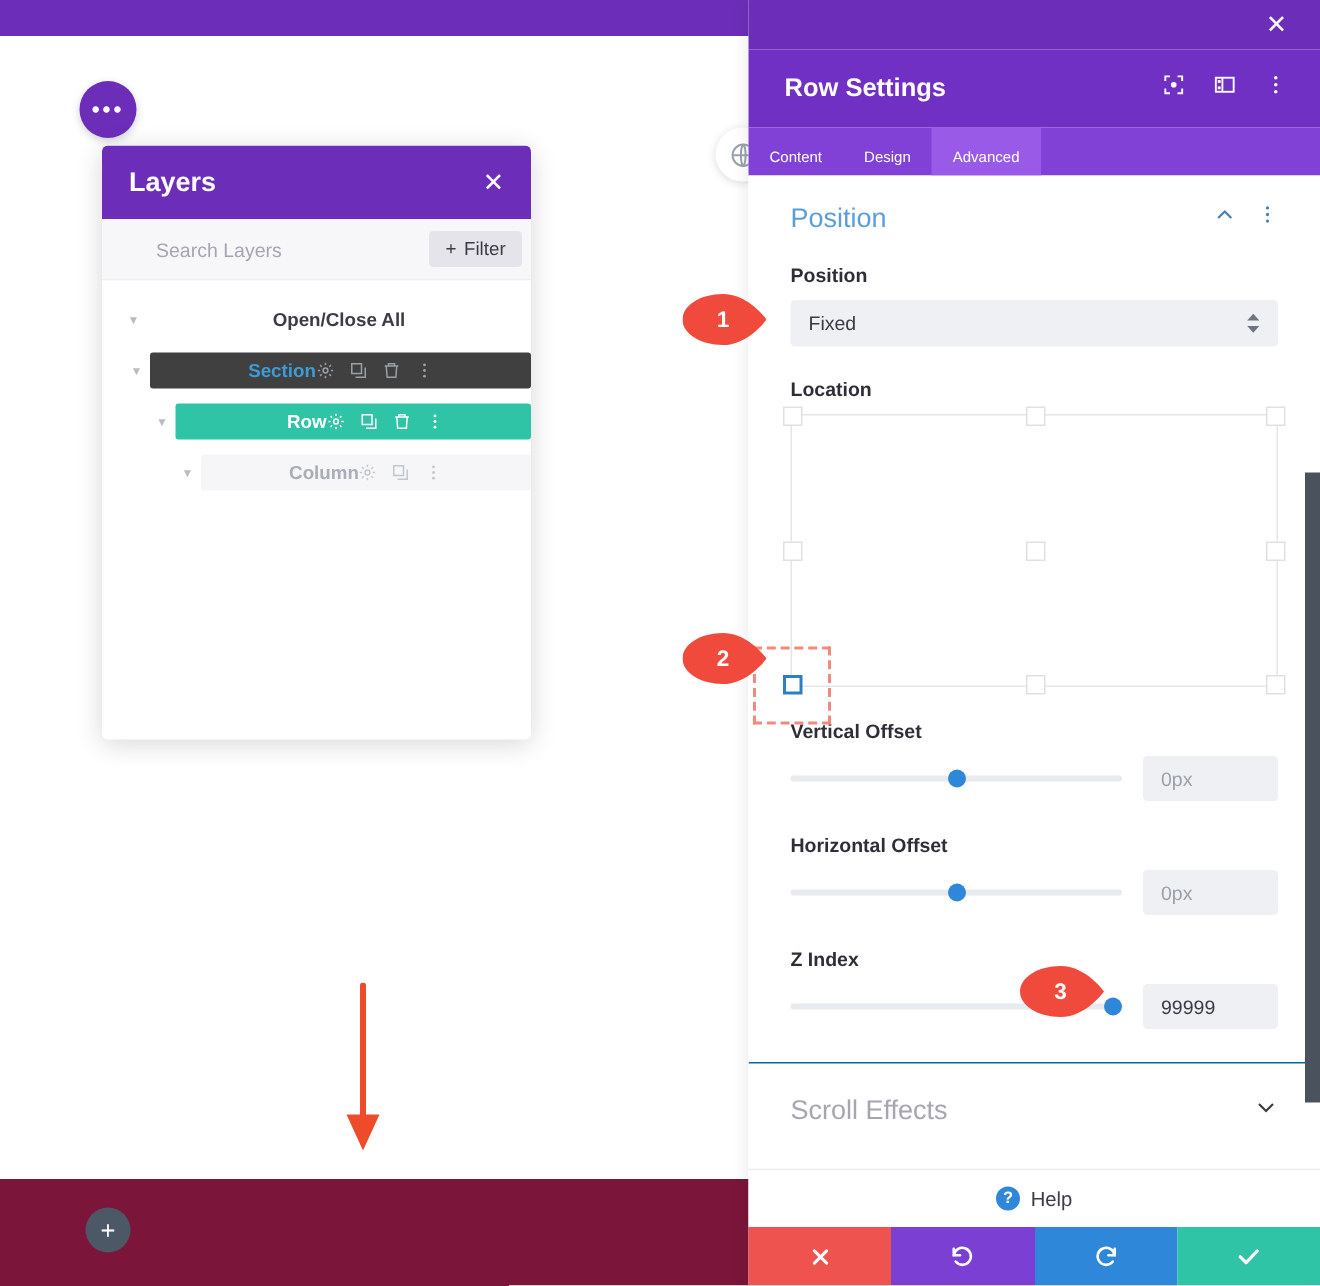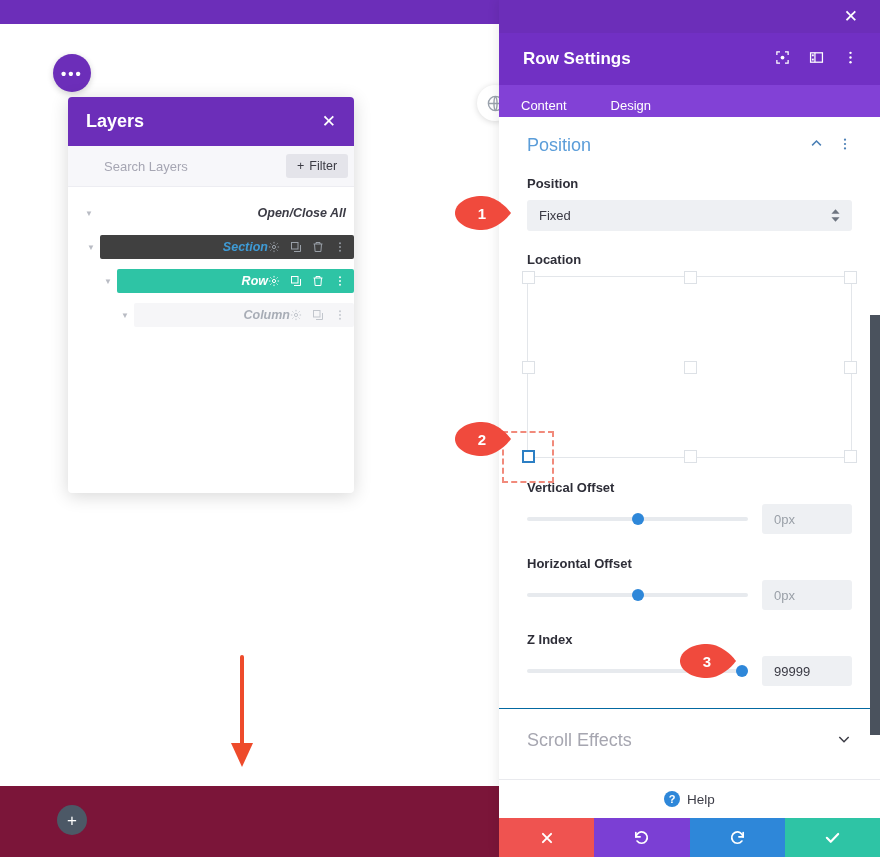--- a/index.html
+++ b/index.html
@@ -83,22 +83,22 @@
   .layers-tree { padding: 14px 0 0 0; background: #fff; }
   .tree-row {
     display: flex; align-items: center; height: 24px;
     font-size: 12.5px; position: relative;
   }
   .tri {
     width: 18px; text-align: center; color: #b9bcc4; font-size: 8px;
     flex: 0 0 18px; cursor: pointer;
   }
   .tree-label-wrap {
-    flex: 1; display: flex; align-items: center; justify-content: flex-end;
-    height: 24px; padding: 0 8px; border-radius: 2px; font-style: italic;
+    flex: 1; display: flex; align-items: center; justify-content: center;
+    height: 24px; padding: 0 8px; border-radius: 2px;
   }
   .row-open-close { margin-left: 12px; }
   .row-open-close .tree-label-wrap { background: transparent; }
   .row-open-close .lbl { color: #3c3c46; font-weight: 700; }
 
   .row-section { margin-left: 14px; margin-top: 10px; }
   .row-section .tree-label-wrap { background: #404040; }
   .row-section .lbl { color: #3e9bd6; font-weight: 700; }
 
   .row-row { margin-left: 31px; margin-top: 10px; }
@@ -128,22 +128,22 @@
   }
   .st-topbar .x { color: #fff; font-size: 17px; cursor: pointer; }
   .st-head {
     height: 52px; background: #7130c4; display: flex; align-items: center;
     justify-content: space-between; padding: 0 22px 0 24px;
   }
   .st-title { color: #fff; font-size: 17px; font-weight: 700; }
   .st-head-icons { display: flex; align-items: center; gap: 19px; }
   .st-tabs { display: flex; height: 32px; background: #8241d6; }
   .st-tab {
-    flex: 0 0 auto; padding: 0 22px; display: flex; align-items: center;
-    justify-content: center; color: #fff; font-size: 13px; cursor: pointer;
+    flex: 0 0 auto; padding: 0 14px; display: flex; align-items: center;
+    justify-content: center; color: #fff; font-size: 10px; cursor: pointer;
     height: 40px;
   }
   .st-tab.active { background: #9a5ae8; }
   .st-tab-filler { flex: 1; }
 
   .st-scroll {
     flex: 1; overflow: hidden; position: relative; background: #fff;
   }
   .sec-position { padding: 18px 28px 0 28px; }
   .sec-head {
@@ -430,20 +430,21 @@
               <circle cx="12" cy="12" r="1.9"></circle>
               <circle cx="12" cy="19.5" r="1.9"></circle>
           </svg>
         </span>
       </div>
     </div>
 
     <div class="st-tabs">
       <div class="st-tab">Content</div>
       <div class="st-tab">Design</div>
+      <div class="st-tab active">Advanced</div>
       <div class="st-tab-filler"></div>
     </div>
 
     <div class="st-scroll">
       <div class="sec-position">
 
         <div class="sec-head">
           <div class="sec-head-title">Position</div>
           <div class="sec-head-icons">
             <span>

